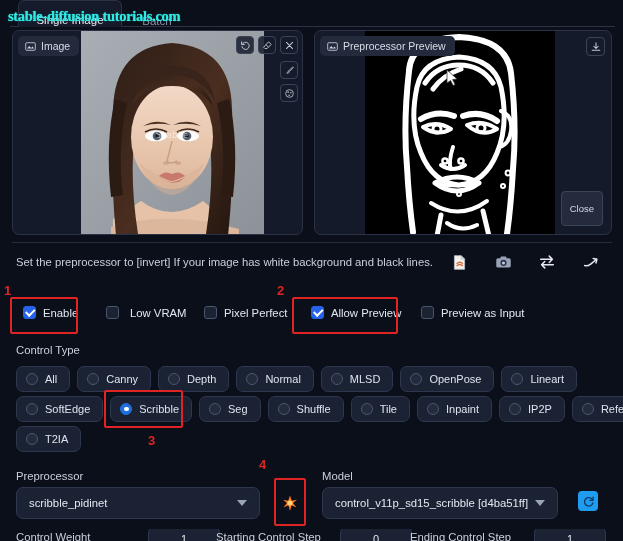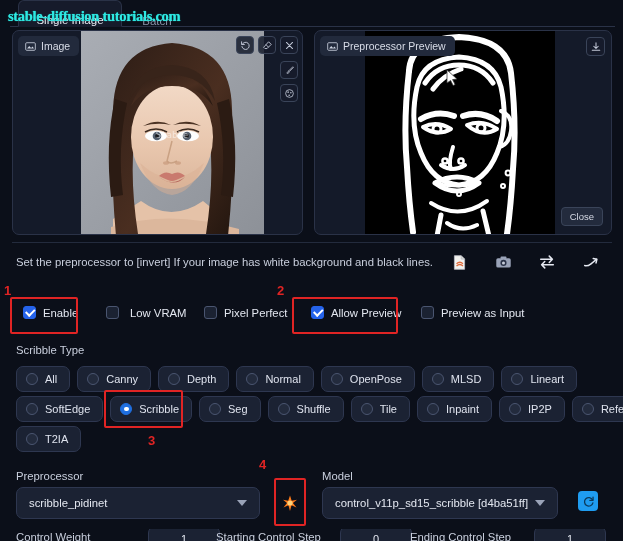--- a/index.html
+++ b/index.html
@@ -99,21 +99,21 @@
   }
   .dl-icon { position: absolute; right: 6px; top: 6px; z-index: 7; width: 19px; height: 19px; }
 
   .close-btn {
     position: absolute; right: 8px; bottom: 8px; z-index: 8;
     background: #232b3d;
     border: 1px solid #3a4459;
     border-radius: 4px;
     color: #d6dae5;
     font-size: 9.5px;
-    padding: 3px 8px;
+    padding: 11px 8px;
   }
 
   
   .cursor {
     position: absolute; left: 131px; top: 38px; z-index: 9;
     width: 0; height: 0;
   }
 
   
   .hint {
@@ -456,46 +456,46 @@
       <span>Preview as Input</span>
     </div>
   </div>
 
   <div class="redbox" style="left:10px; top:297px; width:68px; height:37px;"></div>
   <div class="rednum" style="left:4px; top:283px;">1</div>
 
   <div class="redbox" style="left:292px; top:297px; width:106px; height:37px;"></div>
   <div class="rednum" style="left:277px; top:283px;">2</div>
 
-  <div class="ct-label">Scribble Type</div>
+  <div class="ct-label">Control Type</div>
 
   <div class="ctrow ctrow1">
     <div class="ctbtn">
         <span class="radio"></span>
         <span>All</span>
       </div>
     <div class="ctbtn">
         <span class="radio"></span>
         <span>Canny</span>
       </div>
     <div class="ctbtn">
         <span class="radio"></span>
         <span>Depth</span>
       </div>
     <div class="ctbtn">
         <span class="radio"></span>
         <span>Normal</span>
       </div>
     <div class="ctbtn">
         <span class="radio"></span>
+        <span>MLSD</span>
+      </div>
+    <div class="ctbtn">
+        <span class="radio"></span>
         <span>OpenPose</span>
-      </div>
-    <div class="ctbtn">
-        <span class="radio"></span>
-        <span>MLSD</span>
       </div>
     <div class="ctbtn">
         <span class="radio"></span>
         <span>Lineart</span>
       </div>
   </div>
 
   <div class="ctrow ctrow2">
     <div class="ctbtn">
         <span class="radio"></span>

